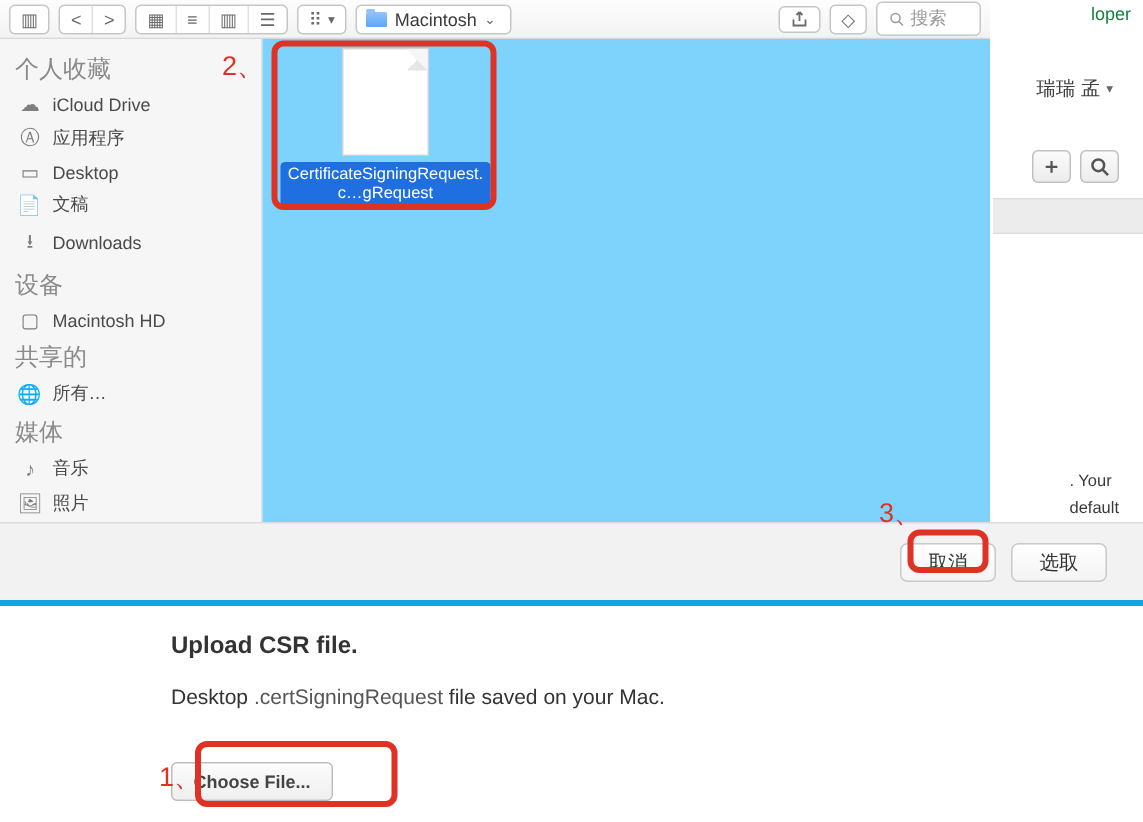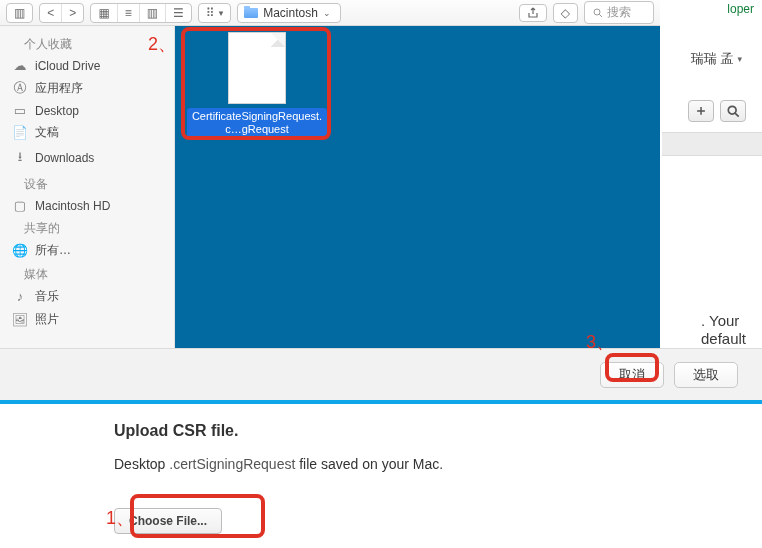--- a/index.html
+++ b/index.html
@@ -19,34 +19,34 @@
   .folder-icon { width:14px; height:10px; background:linear-gradient(#8fc4ff,#5ea5f4); border-radius:1px; position:relative; }
   .folder-icon::before { content:""; position:absolute; top:-2px; left:0; width:6px; height:2px; background:#8fc4ff; border-radius:1px 1px 0 0; }
   .chev { font-size:9px; color:#666; }
   .search { border:1px solid #c6c6c6; border-radius:4px; background:#fff; padding:2px 8px; color:#9a9a9a; display:flex; align-items:center; gap:4px; width:70px; }
   .flex-spacer { flex:1; }
   .right-ext { position:absolute; right:8px; top:2px; font-size:12px; color:#15803d; }
   .right-user { position:absolute; right:20px; top:50px; font-size:13px; color:#404040; display:flex; align-items:center; gap:4px; }
   .right-tools { position:absolute; right:16px; top:100px; display:flex; gap:6px; }
   .sq { width:26px; height:22px; border:1px solid #bfbfbf; border-radius:4px; background:linear-gradient(#fbfbfb,#ececec); display:flex; align-items:center; justify-content:center; color:#555; font-size:14px; font-weight:bold;}
   .grey-strip { position:absolute; right:0; top:132px; width:100px; height:24px; background:#ececec; border-top:1px solid #ddd; border-bottom:1px solid #ddd; }
-  .back-text { position:absolute; right:16px; top:312px; font-size:15px; color:#3a3a3a; line-height:18px; text-align:left; }
+  .back-text { position:absolute; right:16px; top:312px; font-size:11px; color:#3a3a3a; line-height:18px; text-align:left; }
 
   .sidebar {
     position:absolute; left:0; top:26px; width:175px; height:322px;
     background:#f6f6f6; border-right:1px solid #e2e2e2; padding:6px 0;
     font-size:12px; color:#5d5d5d;
   }
-  .sb-header { font-size:12px; color:#8a8a8a; padding:4px 24px 2px; }
+  .sb-header { font-size:16px; color:#8a8a8a; padding:4px 10px 2px; }
   .sb-item { display:flex; align-items:center; gap:7px; padding:3px 12px; cursor:default; }
   .sb-item .ic { width:16px; display:flex; justify-content:center; color:#7e7e7e; font-size:13px; }
   .sb-item span.label { color:#4a4a4a; }
 
   .file-area {
-    position:absolute; left:175px; top:26px; right:102px; height:322px; background:#0369a1;
+    position:absolute; left:175px; top:26px; right:102px; height:322px; background:#7dd3fc;
   }
   .file-item { position:absolute; left:12px; top:6px; width:140px; text-align:center; }
   .doc-icon {
     width:58px; height:72px; margin:0 auto 4px;
     background:#fff; border:1px solid #d3d3d3; position:relative;
   }
   .doc-icon::after {
     content:""; position:absolute; top:0; right:0;
     border-top:14px solid #f6f6f6; border-left:14px solid transparent;
   }

